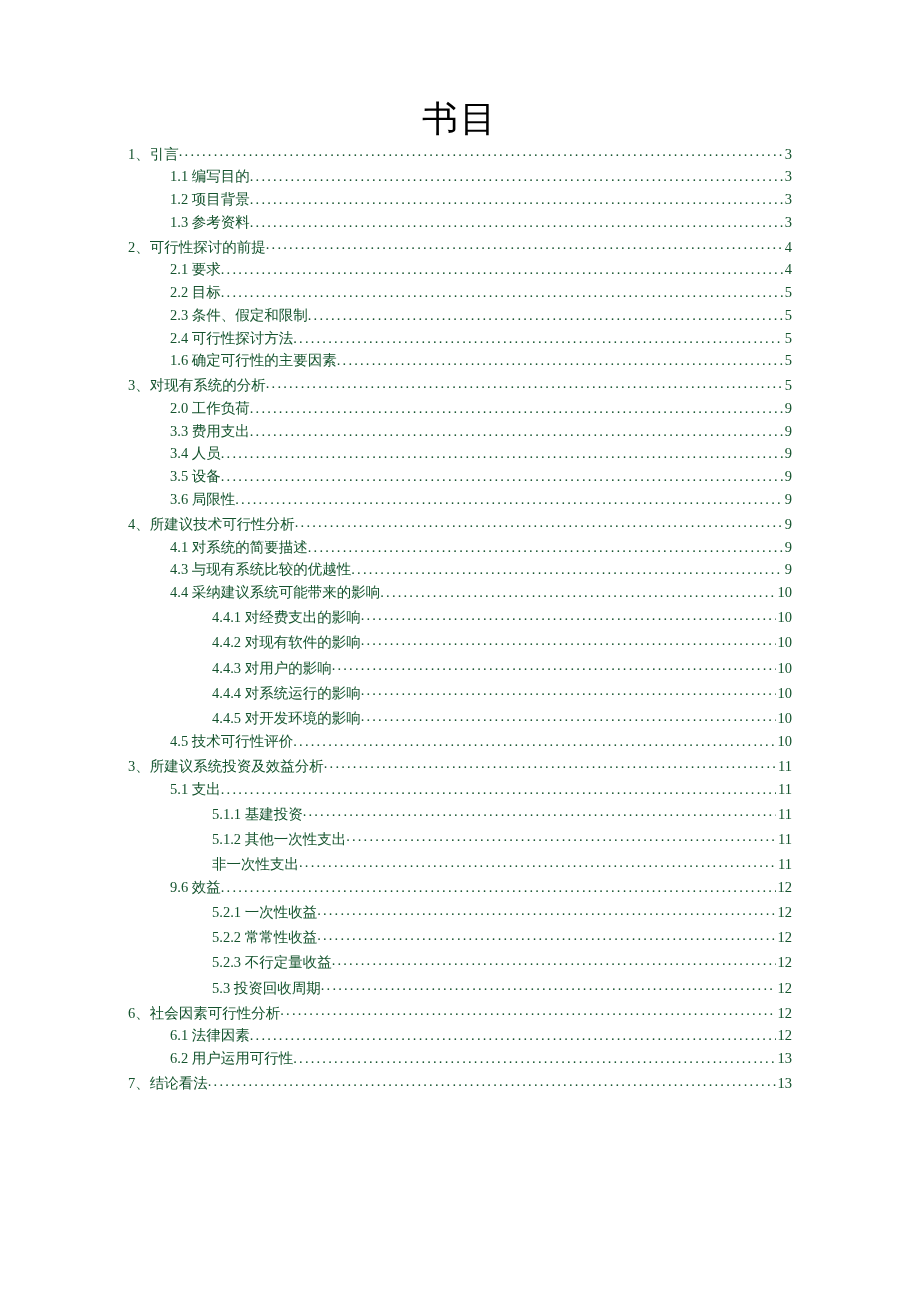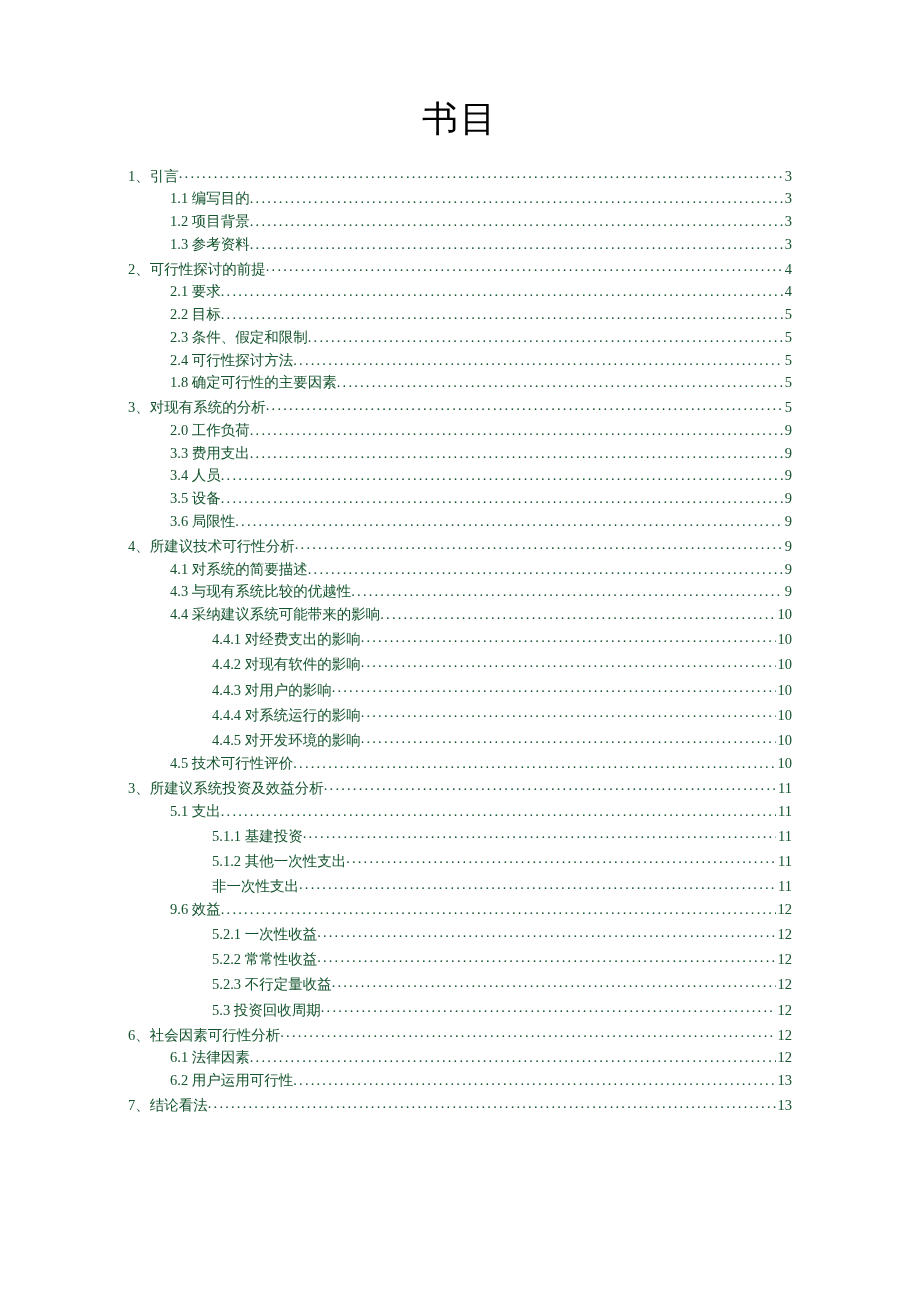--- a/index.html
+++ b/index.html
@@ -11,21 +11,20 @@
       background: #ffffff;
       font-family: "SimSun", "宋体", serif;
       width: 920px;
       height: 1302px;
       padding: 95px 128px 0 128px;
     }
     .title {
       text-align: center;
       font-size: 36px;
       font-weight: normal;
-      margin-bottom: 22px;
       letter-spacing: 2px;
     }
     .toc {
       font-size: 14.5px;
       line-height: 1;
     }
     .toc-row {
       display: flex;
       align-items: baseline;
       white-space: nowrap;
@@ -102,21 +101,21 @@
       <span class="toc-label">2.3 条件、假定和限制</span>
       <span class="dots"></span>
       <span class="page-num">5</span>
     </div>
     <div class="toc-row lv2">
       <span class="toc-label">2.4 可行性探讨方法</span>
       <span class="dots"></span>
       <span class="page-num">5</span>
     </div>
     <div class="toc-row lv2">
-      <span class="toc-label">1.8 确定可行性的主要因素</span>
+      <span class="toc-label">1.6 确定可行性的主要因素</span>
       <span class="dots"></span>
       <span class="page-num">5</span>
     </div>
     <div class="toc-row lv1">
       <span class="toc-label">3、对现有系统的分析</span>
       <span class="dots"></span>
       <span class="page-num">5</span>
     </div>
     <div class="toc-row lv2">
       <span class="toc-label">2.0 工作负荷</span>

